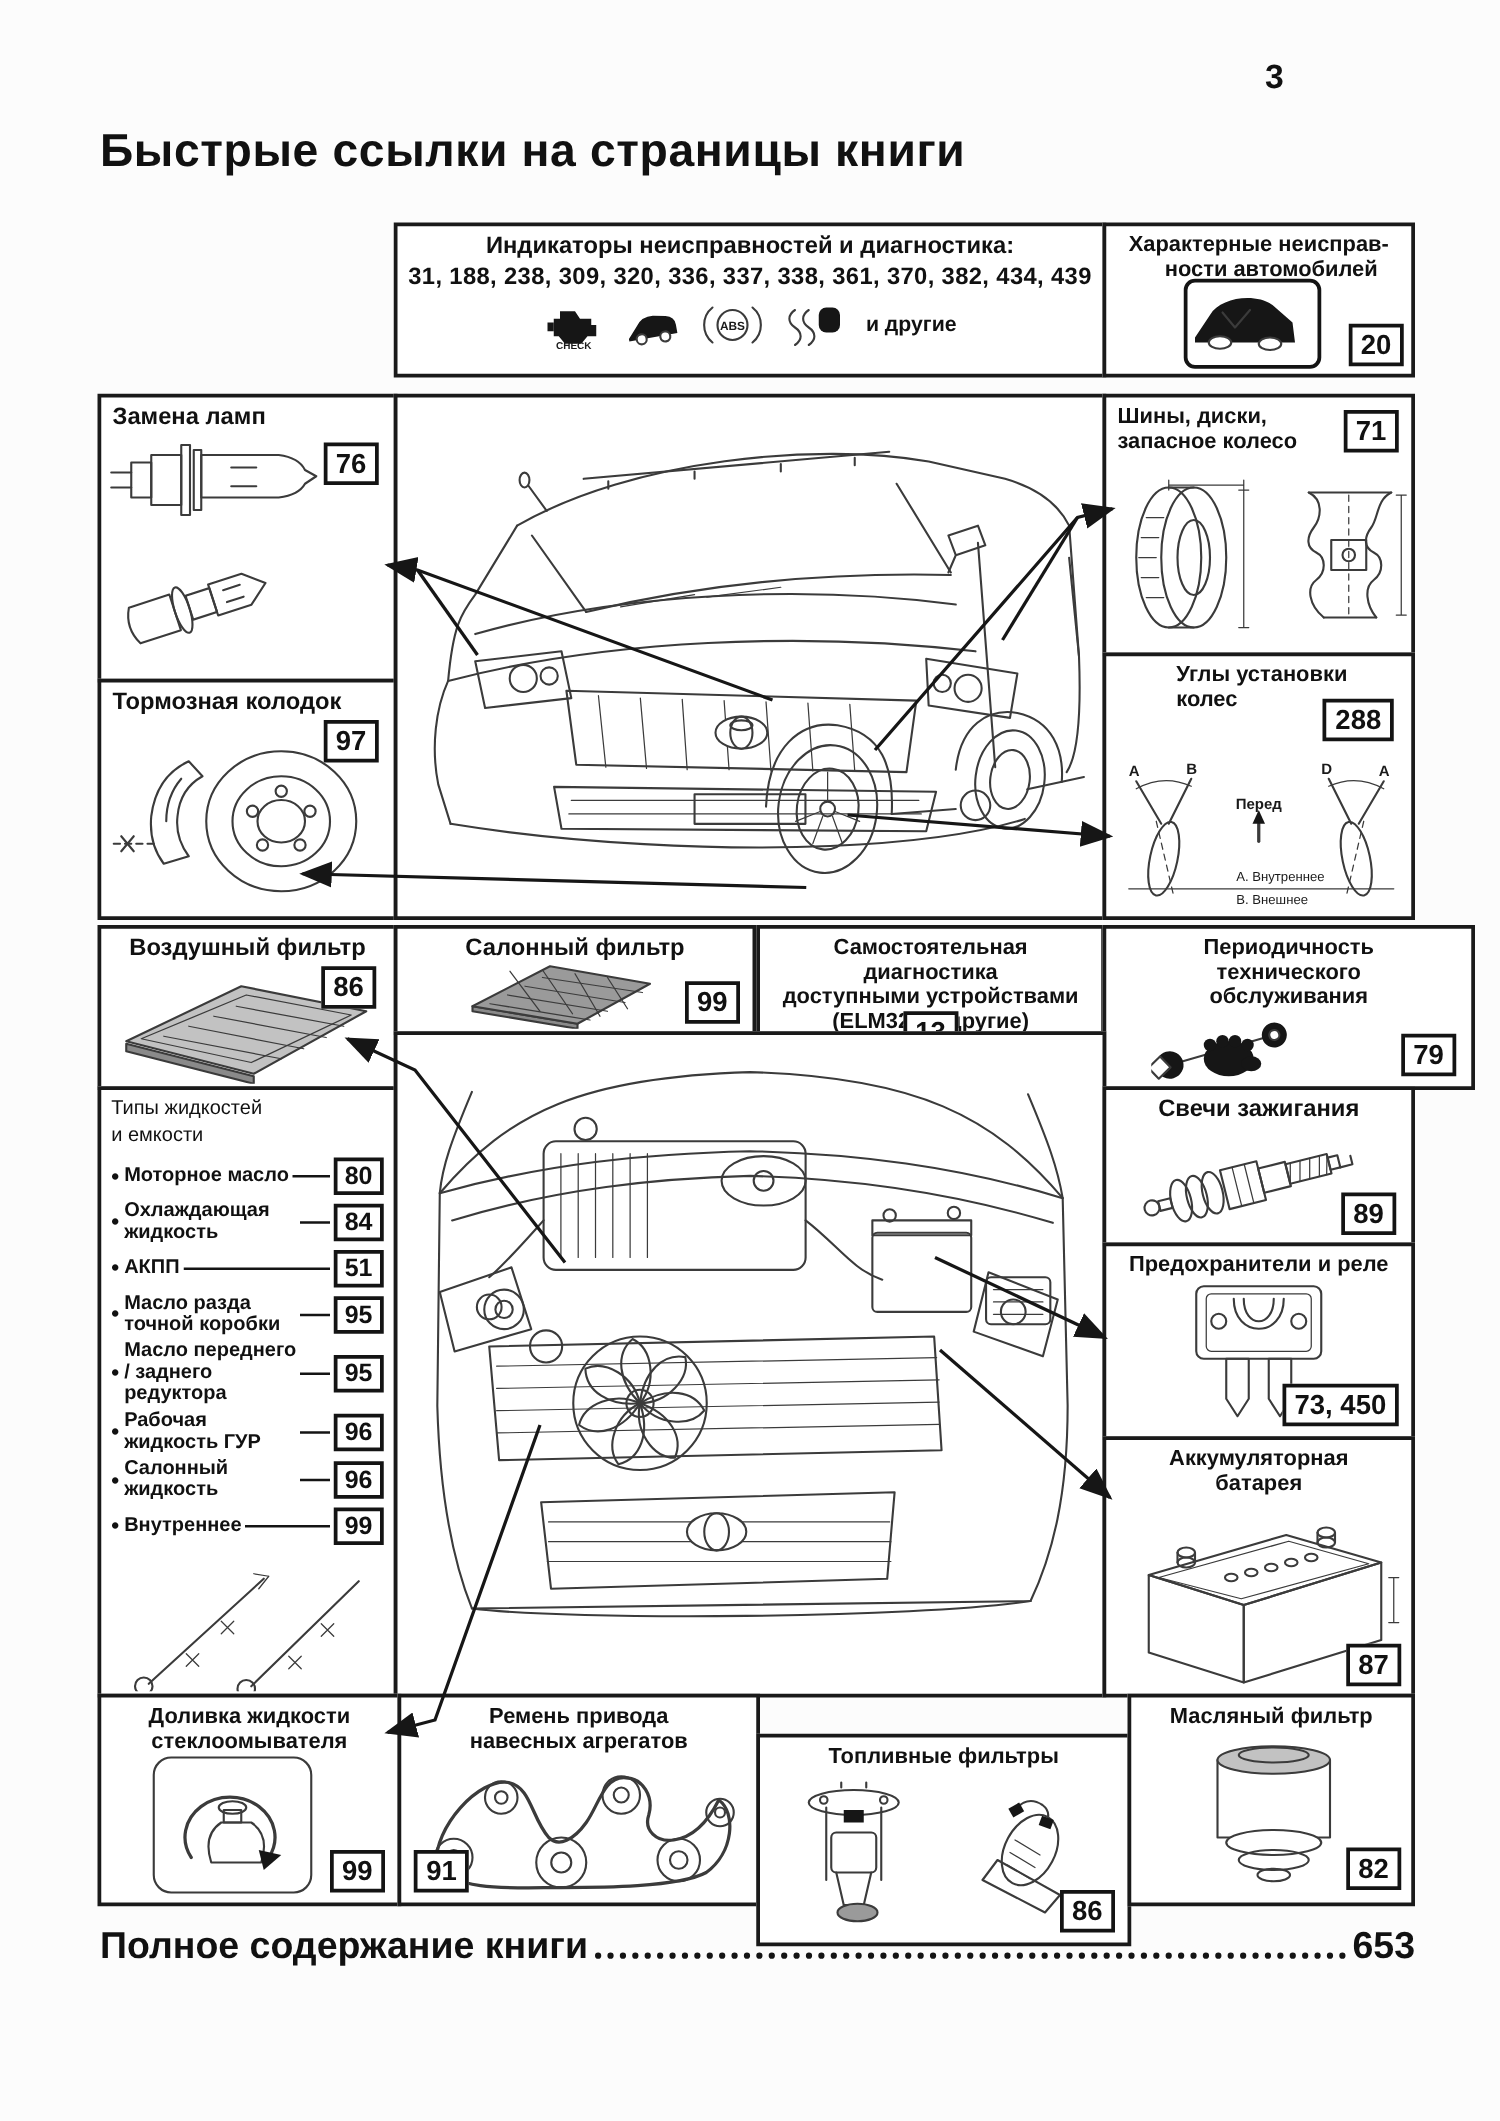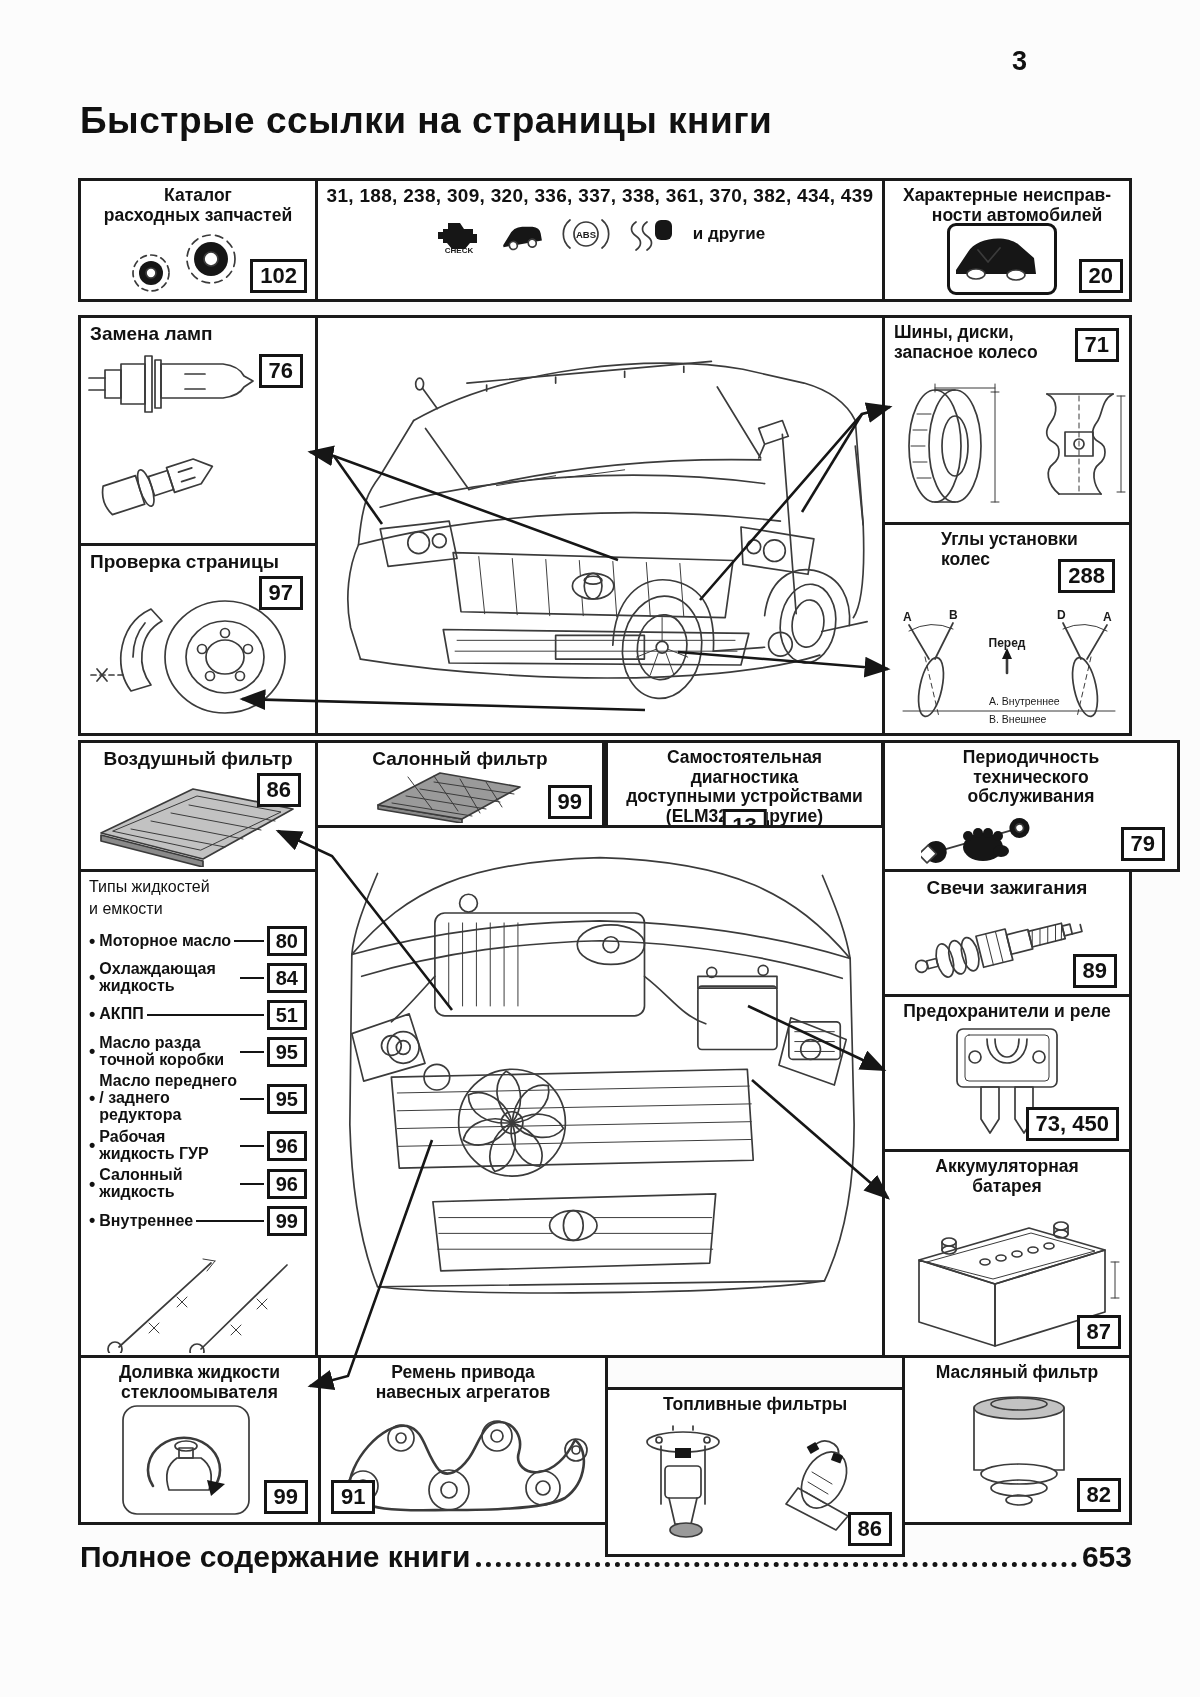--- a/index.html
+++ b/index.html
@@ -42,35 +42,23 @@
   .toc-page{font-size:30px;font-weight:700;}
 </style>
 </head>
 <body>
 
 <div class="page">
 
   <div class="pagenum">3</div>
   <div class="title">Быстрые ссылки на страницы книги</div>
 
-  <div class="cell" style="left:78px;top:178px;width:240px;height:124px;">
-    <div class="h-c h-s">Каталог</div>
-    <div class="h-c h-s" style="padding-top:0;">расходных запчастей</div>
-    <svg class="lart" width="170" height="70" style="position:absolute;left:12px;bottom:2px;">
-      <circle cx="118" cy="32" r="24" stroke="#151515" stroke-width="11" stroke-dasharray="7.5 5.5"></circle>
-      <circle class="blk" cx="118" cy="32" r="17"></circle>
-        <circle class="wht" cx="118" cy="32" r="7"></circle>
-      <circle cx="58" cy="46" r="18" stroke="#151515" stroke-width="9" stroke-dasharray="6 4.5"></circle>
-      <circle class="blk" cx="58" cy="46" r="12"></circle>
-        <circle class="wht" cx="58" cy="46" r="5"></circle>
-    </svg>
-    <span class="badge" style="right:8px;bottom:6px;">102</span>
-  </div>
 
   <div class="cell" style="left:315px;top:178px;width:570px;height:124px;">
+    <div class="h-c">Индикаторы неисправностей и диагностика:</div>
     <div class="ind-pages">31, 188, 238, 309, 320, 336, 337, 338, 361, 370, 382, 434, 439</div>
     <div class="icons-row">
       <svg class="lart" width="46" height="42">
         <path class="blk" d="M8,16 h5 v-6 h12 l4,6 h9 v5 h4 v9 h-7 l-5,6 H17 l-5,-6 H8 z"></path>
         <rect class="blk" x="3" y="19" width="5" height="7"></rect>
         <text x="24" y="40" text-anchor="middle" font-size="8" font-weight="bold">CHECK</text>
       </svg>
       <svg class="lart" width="48" height="38">
         <g transform="rotate(-10 24 22)">
           <path class="blk" d="M5,27 l8,-9 q5,-7 14,-6 l10,2 q7,2 7,8 v7 H5 z"></path>
@@ -126,21 +114,21 @@
           <ellipse cx="50" cy="41" rx="6" ry="19"></ellipse>
           <rect x="56" y="31" width="20" height="20"></rect>
           <path d="M76,28 H104 L120,41 L104,54 H76 Z"></path>
           <path d="M86,36 h14 M86,46 h14"></path>
         </g>
       </g>
     </svg>
   </div>
 
   <div class="cell" style="left:78px;top:543px;width:240px;height:193px;">
-    <div class="h-l">Проверка страницы</div>
+    <div class="h-l">Тормозная колодок</div>
     <span class="badge" style="right:12px;top:30px;">97</span>
     <svg class="lart" width="228" height="152" style="position:absolute;left:4px;bottom:2px;">
       <ellipse cx="140" cy="78" rx="60" ry="56"></ellipse>
       <ellipse cx="140" cy="78" rx="39" ry="36"></ellipse>
       <ellipse cx="140" cy="78" rx="19" ry="17"></ellipse>
       <circle cx="140" cy="54" r="4.5"></circle>
         <circle cx="163" cy="70" r="4.5"></circle>
         <circle cx="155" cy="97" r="4.5"></circle>
       <circle cx="125" cy="97" r="4.5"></circle>
         <circle cx="117" cy="70" r="4.5"></circle>

